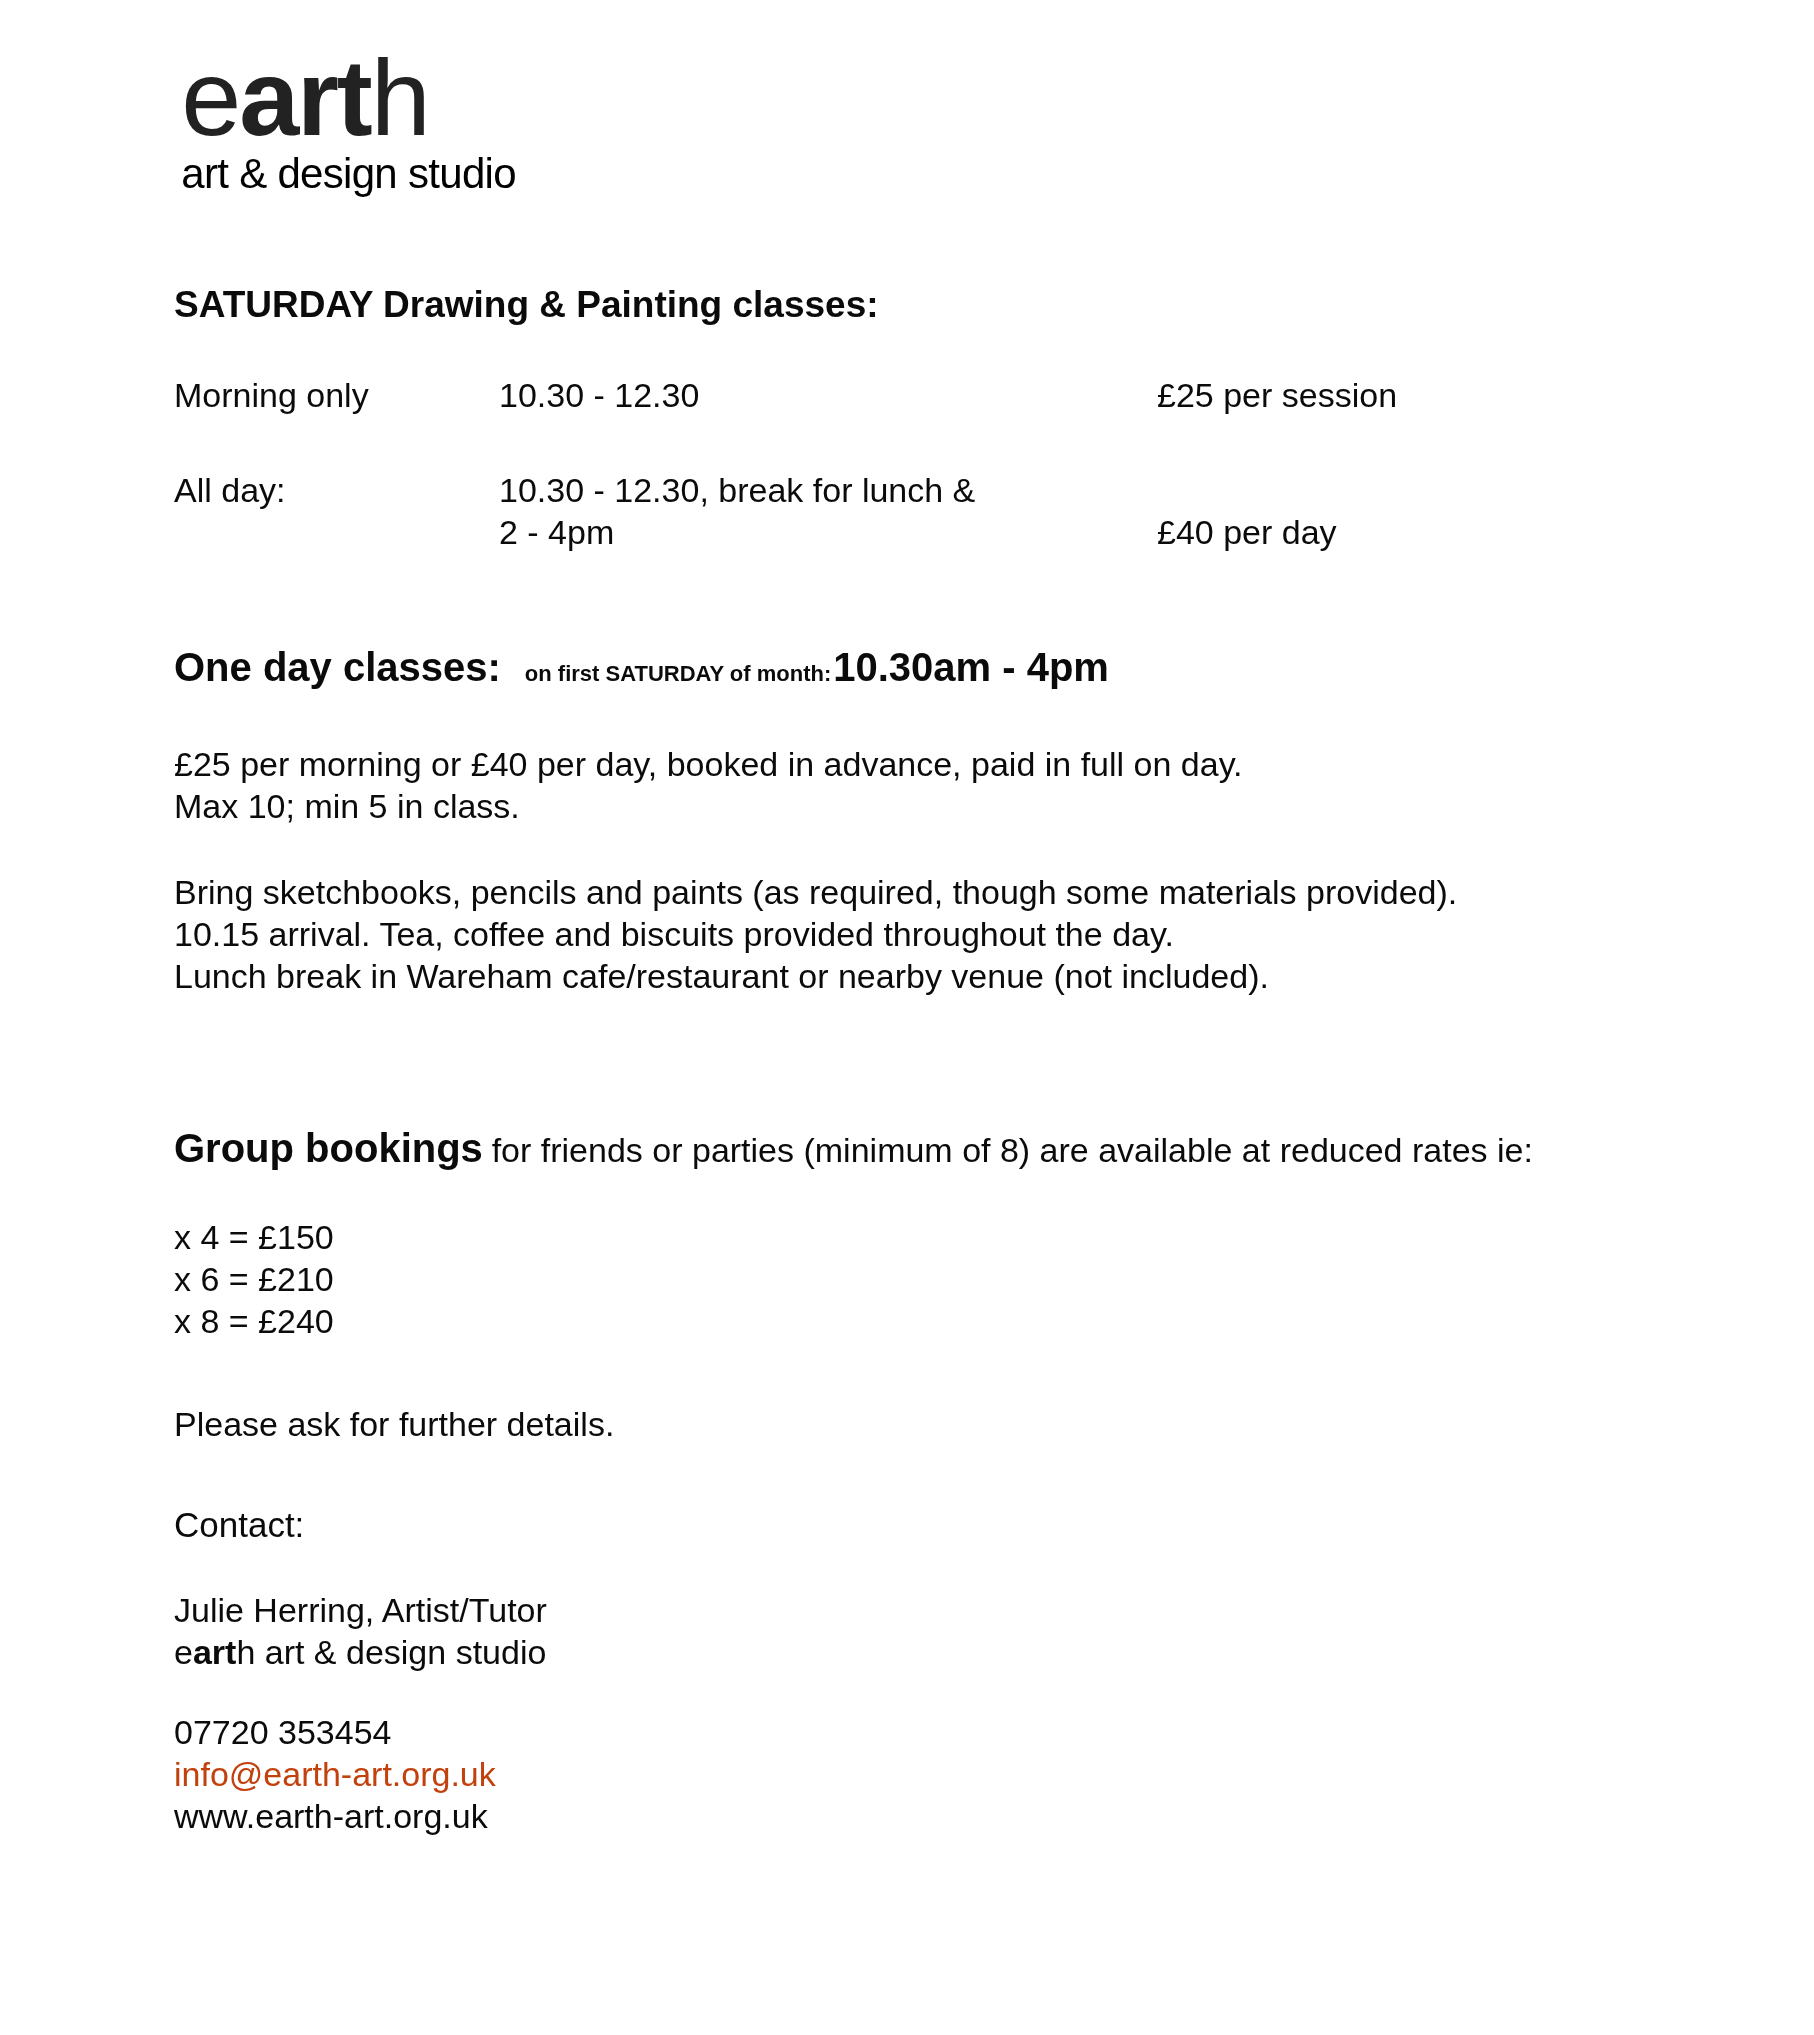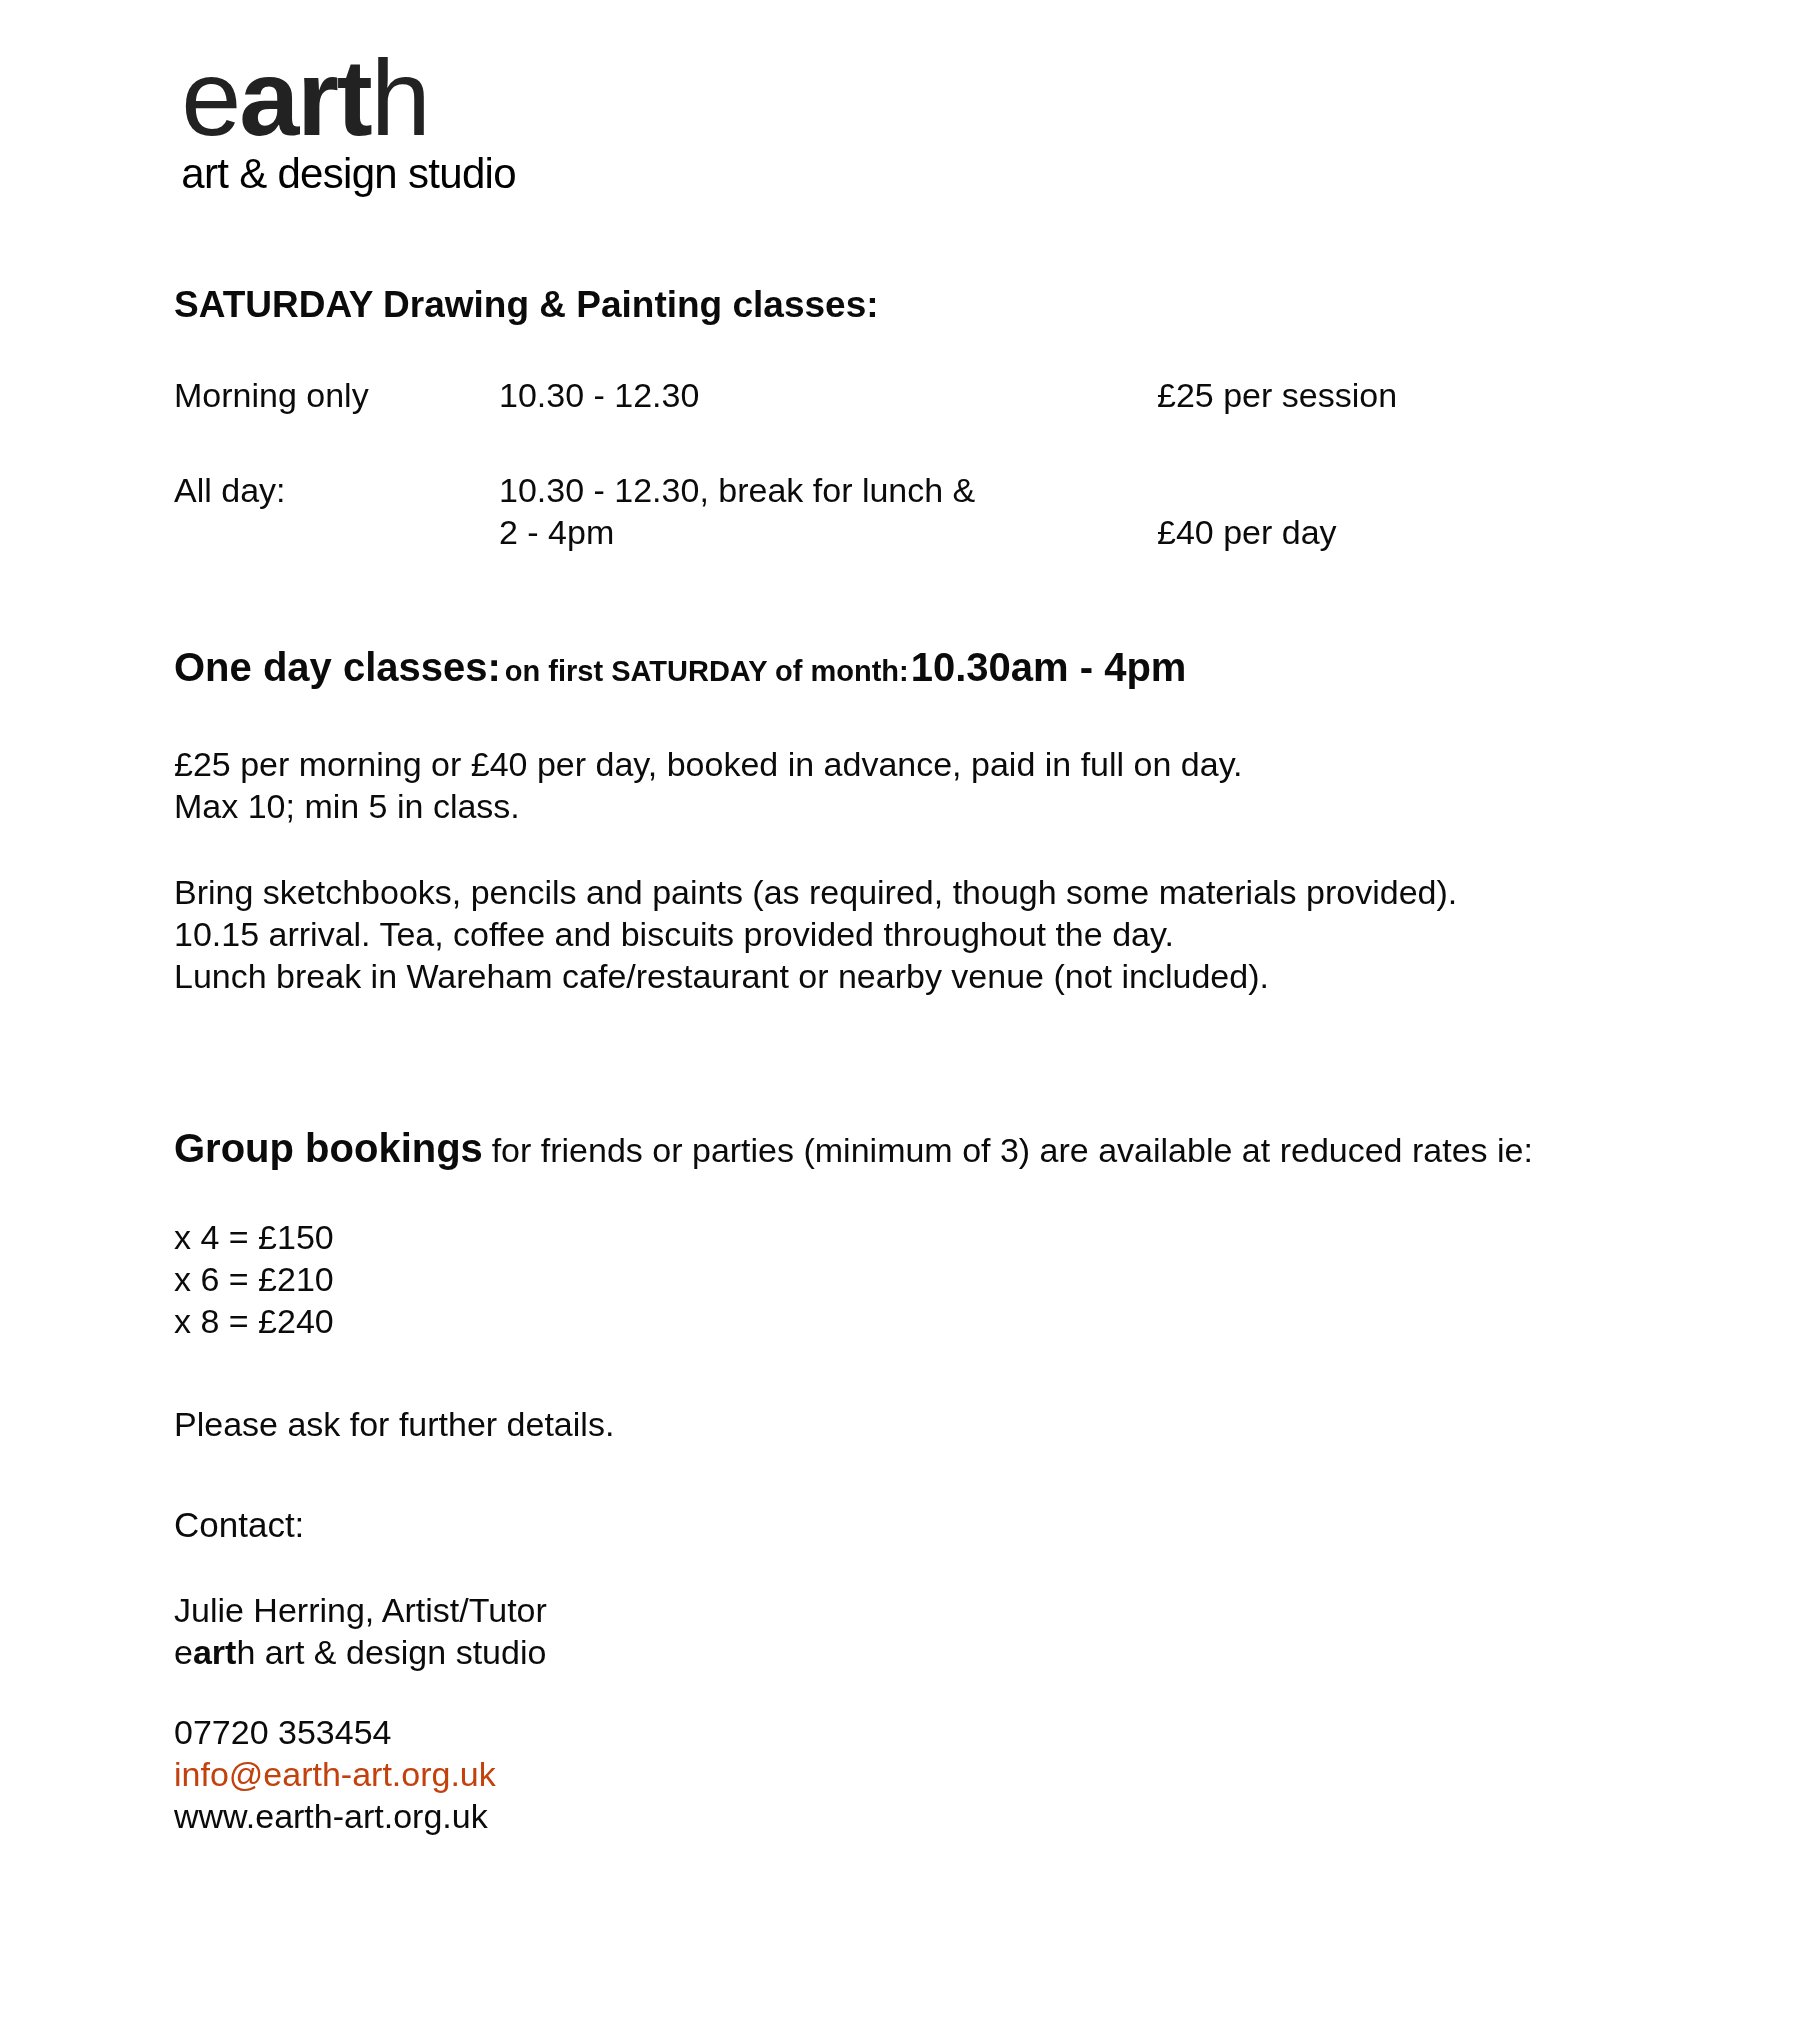--- a/index.html
+++ b/index.html
@@ -59,21 +59,21 @@
   .schedule-row + .schedule-row { margin-top: 53px; }
   .sched-price-bottom { align-self: end; }
 
   
   .oneday-heading {
     margin-top: 92px;
     font-weight: 700;
     white-space: nowrap;
   }
   .oneday-heading .h-big { font-size: 40px; }
-  .oneday-heading .h-mid { font-size: 29px; margin-left: 4px; }
+  .oneday-heading .h-mid { font-size: 22px; margin-left: 24px; }
   .oneday-heading .h-time { font-size: 40px; margin-left: 2px; }
 
   .para {
     font-size: 34px;
     line-height: 42px;
   }
   .para-1 { margin-top: 53px; }
   .para-2 { margin-top: 44px; }
 
   
@@ -135,21 +135,21 @@
     <div>£25 per morning or £40 per day, booked in advance, paid in full on day.</div>
     <div>Max 10; min 5 in class.</div>
   </div>
 
   <div class="para para-2">
     <div>Bring sketchbooks, pencils and paints (as required, though some materials provided).</div>
     <div>10.15 arrival. Tea, coffee and biscuits provided throughout the day.</div>
     <div>Lunch break in Wareham cafe/restaurant or nearby venue (not included).</div>
   </div>
 
-  <div class="group-heading"><span class="h-big">Group bookings</span><span class="h-rest">for friends or parties (minimum of 3) are available at reduced rates ie:</span></div>
+  <div class="group-heading"><span class="h-big">Group bookings</span><span class="h-rest">for friends or parties (minimum of 8) are available at reduced rates ie:</span></div>
 
   <div class="para price-list">
     <div>x 4 = £150</div>
     <div>x 6 = £210</div>
     <div>x 8 = £240</div>
   </div>
 
 
   <div class="para ask-para">Please ask for further details.</div>
 

